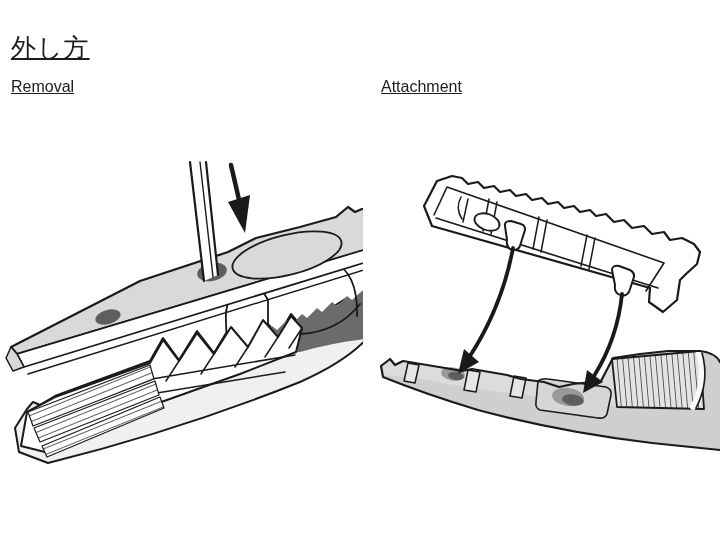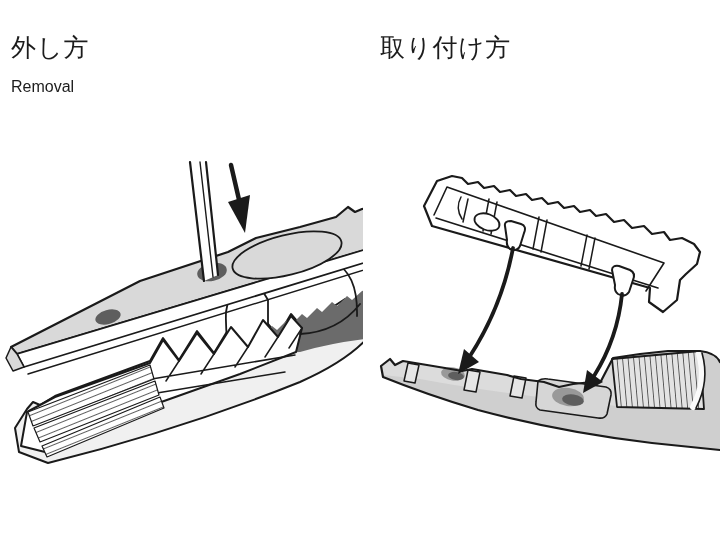--- a/index.html
+++ b/index.html
@@ -11,20 +11,21 @@
     background: var(--background, #fff);
     font-family: "Liberation Sans", "DejaVu Sans", sans-serif;
   }
   .stage { position: relative; width: 720px; height: 540px; }
   .title {
     position: absolute;
     color: var(--text, #1c1c1c);
     font-size: 25px;
     letter-spacing: 1px;
     white-space: nowrap;
+    text-decoration: underline;
   }
   .title.en { font-size: 16px; letter-spacing: 0; }
   svg { position: absolute; left: 0; top: 0; }
   .ln   { stroke: var(--line, #1a1a1a); fill: none; }
   .fill-surface  { fill: var(--surface-light, #d9d9d9); stroke: var(--line, #1a1a1a); }
   .fill-body     { fill: var(--surface-lighter, #f0f0f0); stroke: var(--line, #1a1a1a); }
   .fill-white    { fill: #ffffff; stroke: var(--line, #1a1a1a); }
   .fill-teeth    { fill: var(--teeth-dark, #6b6b6b); stroke: none; }
   .fill-hole     { fill: var(--hole-dark, #5e5e5e); stroke: none; }
   .fill-holemid  { fill: var(--hole-mid, #9a9a9a); stroke: none; }
@@ -34,21 +35,21 @@
   .fill-ink      { fill: var(--line, #1a1a1a); stroke: none; }
 </style>
 </head>
 <body>
 
 <div class="stage">
 
   <div class="title" style="left:11px; top:31px">外し方</div>
   <div class="title en" style="left:11px; top:78px">Removal</div>
 
-  <div class="title" style="left:380px; top:31px">取り付け方</div>
+  <div class="title en" style="left:381px; top:78px">Attachment</div>
 
   <svg width="720" height="540" viewBox="0 0 720 540">
     <defs>
       <clipPath id="clipL">
           <rect x="0" y="140" width="363" height="400"></rect>
         </clipPath>
       <pattern id="hatchFine" width="6" height="6" patternUnits="userSpaceOnUse" patternTransform="rotate(68)">
         <rect width="6" height="6" fill="#ffffff"></rect>
         <line x1="0" y1="0" x2="0" y2="6" stroke="#1a1a1a" stroke-width="1.4"></line>
       </pattern>

